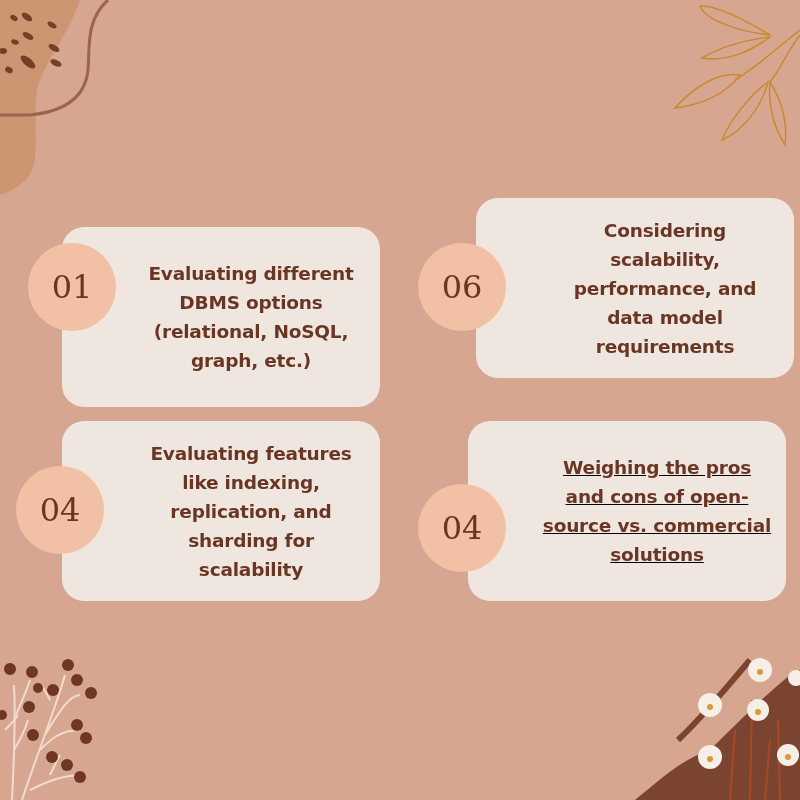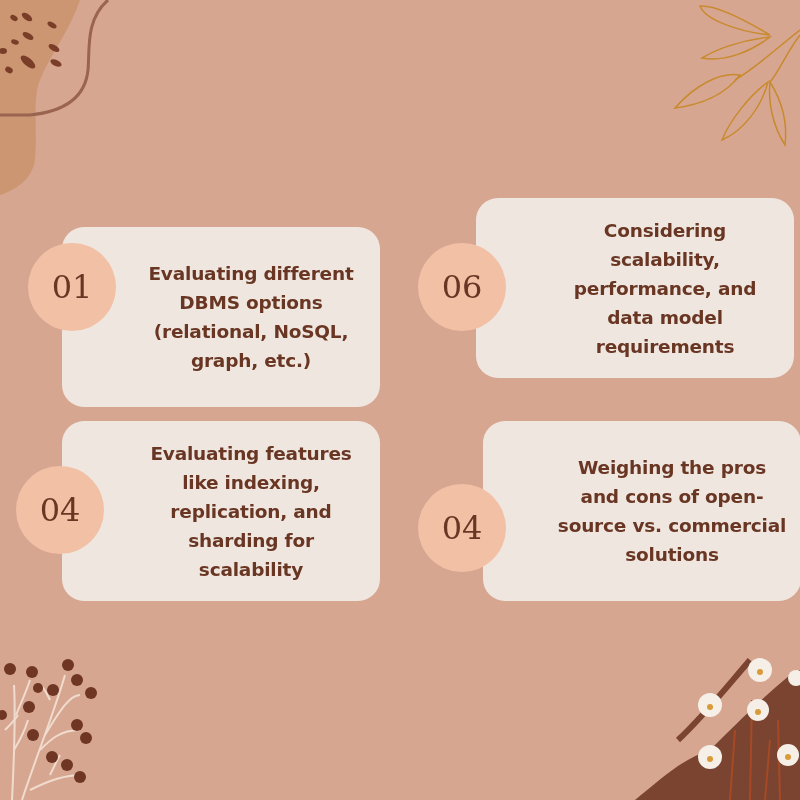--- a/index.html
+++ b/index.html
@@ -135,16 +135,16 @@
 <div class="card" style="left:476px;top:198px;">
   <div class="card-text">Considering scalability, performance, and data model requirements</div>
 </div>
 <div class="num-circle" style="left:418px;top:243px;">06</div>
 
 <div class="card" style="left:62px;top:421px;">
   <div class="card-text">Evaluating features like indexing, replication, and sharding for scalability</div>
 </div>
 <div class="num-circle" style="left:16px;top:466px;">04</div>
 
-<div class="card" style="left:483px;top:421px;">
+<div class="card" style="left:468px;top:421px;text-decoration:underline;">
   <div class="card-text">Weighing the pros and cons of open-source vs. commercial solutions</div>
 </div>
 <div class="num-circle" style="left:418px;top:484px;">04</div>
 
 </body></html>

